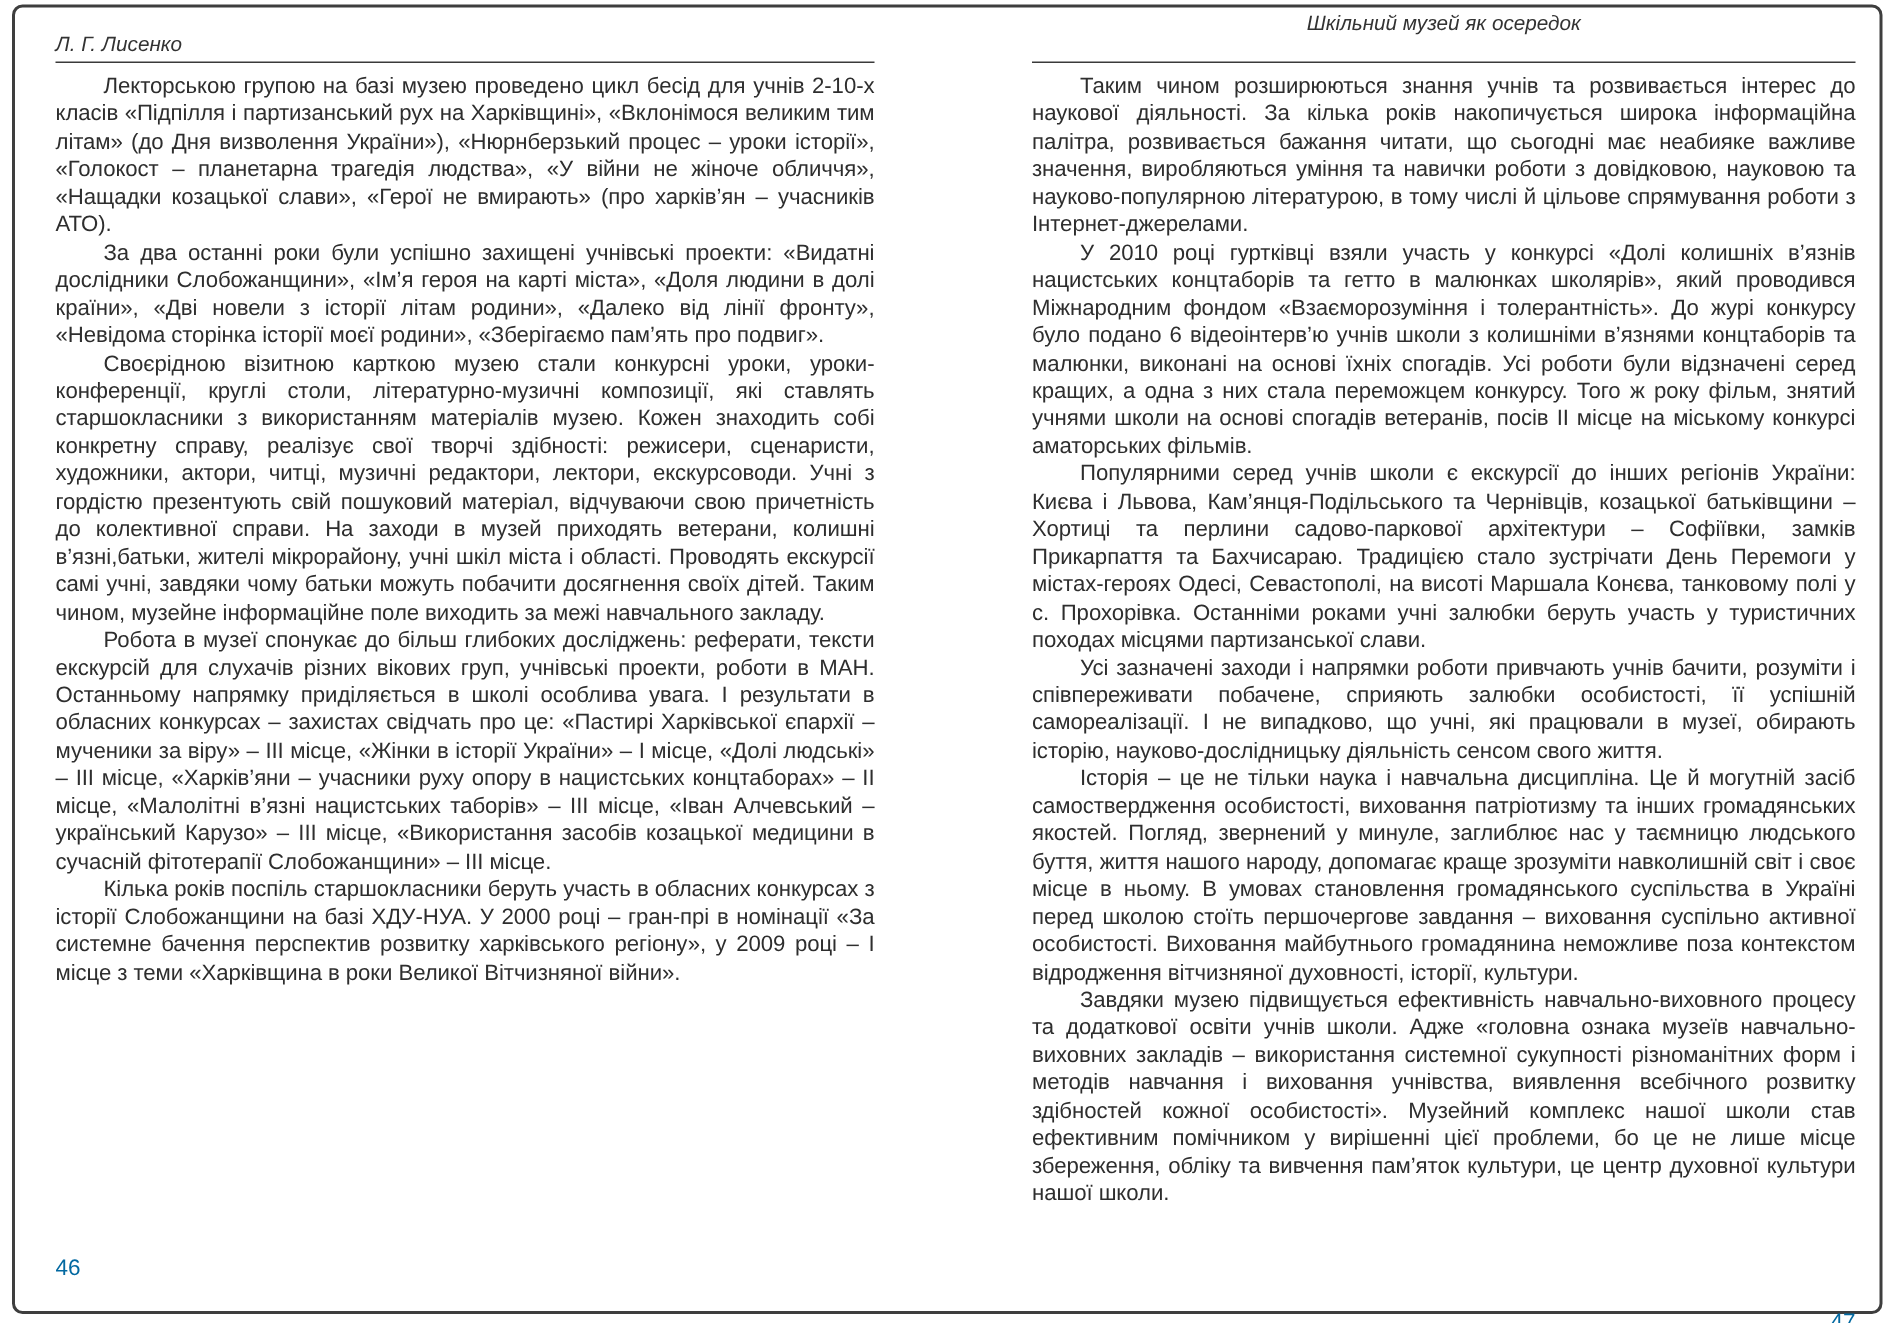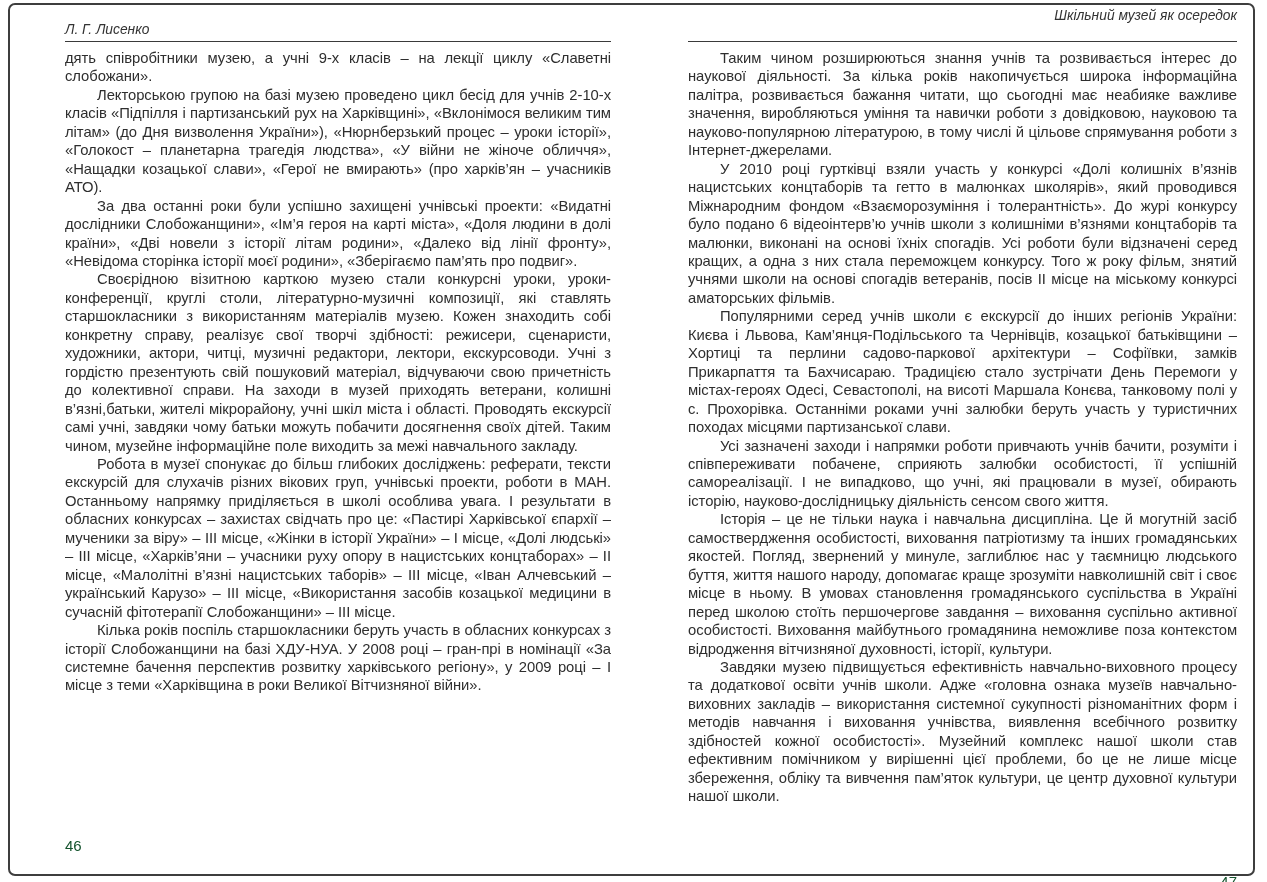--- a/index.html
+++ b/index.html
@@ -24,34 +24,34 @@
     border: 2px solid #3e3e3e;
     border-radius: 7px;
     box-sizing: border-box;
     background: #ffffff;
   }
   .page {
     position: absolute;
     top: 0;
     height: 882px;
   }
-  .page-left  { left: 65px;  width: 546px; }
+  .page-left  { left: 37px;  width: 546px; }
   .page-right { left: 688px; width: 549px; }
 
   .running-header {
     position: absolute;
     left: 0;
     right: 0;
     font-style: italic;
     font-size: 13.8px;
     line-height: 16px;
     color: #333333;
   }
   .page-left  .running-header { top: 22px; text-align: left; }
-  .page-right .running-header { top: 8px;  text-align: right; }
+  .page-right .running-header { top: 8px;  text-align: center; }
   .running-header .hdr-line { display: block; }
 
   .header-rule {
     position: absolute;
     left: 0;
     right: 0;
     top: 41px;
     height: 0;
     border-bottom: 1.6px solid #3a3a3a;
   }
@@ -71,43 +71,42 @@
     text-indent: 32px;
   }
   .body-text p.continued {
     text-indent: 0;
   }
 
   .page-number {
     position: absolute;
     top: 837px;
     font-size: 15px;
-    color: #14532d;
+    color: #0369a1;
   }
   .page-left  .page-number { left: 0;  text-align: left; }
   .page-right .page-number { right: 0; text-align: right; margin-top: 36px; }
 </style>
 </head>
 <body>
 
 <div class="scan-frame"></div>
 
 <div class="page page-left">
   <div class="running-header">
     <span class="hdr-line">Л. Г. Лисенко</span>
   </div>
   <div class="header-rule"></div>
 
   <div class="body-text">
-    <p class="continued">дять співробітники музею, а учні 9-х класів – на лекції циклу «Славетні слобожани».</p>
     <p>Лекторською групою на базі музею проведено цикл бесід для учнів 2-10-х класів «Підпілля і партизанський рух на Харківщині», «Вклонімося великим тим літам» (до Дня визволення України»), «Нюрнберзький процес – уроки історії», «Голокост – планетарна трагедія людства», «У війни не жіноче обличчя», «Нащадки козацької слави», «Герої не вмирають» (про харків’ян – учасників АТО).</p>
     <p>За два останні роки були успішно захищені учнівські проекти: «Видатні дослідники Слобожанщини», «Ім’я героя на карті міста», «Доля людини в долі країни», «Дві новели з історії літам родини», «Далеко від лінії фронту», «Невідома сторінка історії моєї родини», «Зберігаємо пам’ять про подвиг».</p>
     <p>Своєрідною візитною карткою музею стали конкурсні уроки, уроки-конференції, круглі столи, літературно-музичні композиції, які ставлять старшокласники з використанням матеріалів музею. Кожен знаходить собі конкретну справу, реалізує свої творчі здібності: режисери, сценаристи, художники, актори, читці, музичні редактори, лектори, екскурсоводи. Учні з гордістю презентують свій пошуковий матеріал, відчуваючи свою причетність до колективної справи. На заходи в музей приходять ветерани, колишні в’язні,батьки, жителі мікрорайону, учні шкіл міста і області. Проводять екскурсії самі учні, завдяки чому батьки можуть побачити досягнення своїх дітей. Таким чином, музейне інформаційне поле виходить за межі навчального закладу.</p>
     <p>Робота в музеї спонукає до більш глибоких досліджень: реферати, тексти екскурсій для слухачів різних вікових груп, учнівські проекти, роботи в МАН. Останньому напрямку приділяється в школі особлива увага. І результати в обласних конкурсах – захистах свідчать про це: «Пастирі Харківської єпархії – мученики за віру» – III місце, «Жінки в історії України» – I місце, «Долі людські» – III місце, «Харків’яни – учасники руху опору в нацистських концтаборах» – II місце, «Малолітні в’язні нацистських таборів» – III місце, «Іван Алчевський – український Карузо» – III місце, «Використання засобів козацької медицини в сучасній фітотерапії Слобожанщини» – III місце.</p>
-    <p>Кілька років поспіль старшокласники беруть участь в обласних конкурсах з історії Слобожанщини на базі ХДУ-НУА. У 2008 році – гран-прі в номінації «За системне бачення перспектив розвитку харківського регіону», у 2009 році – I місце з теми «Харківщина в роки Великої Вітчизняної війни».</p>
+    <p>Кілька років поспіль старшокласники беруть участь в обласних конкурсах з історії Слобожанщини на базі ХДУ-НУА. У 2000 році – гран-прі в номінації «За системне бачення перспектив розвитку харківського регіону», у 2009 році – I місце з теми «Харківщина в роки Великої Вітчизняної війни».</p>
   </div>
 
   <div class="page-number">46</div>
 </div>
 
 <div class="page page-right">
   <div class="running-header">
     <span class="hdr-line">Шкільний музей як осередок</span>
   </div>
   <div class="header-rule"></div>

